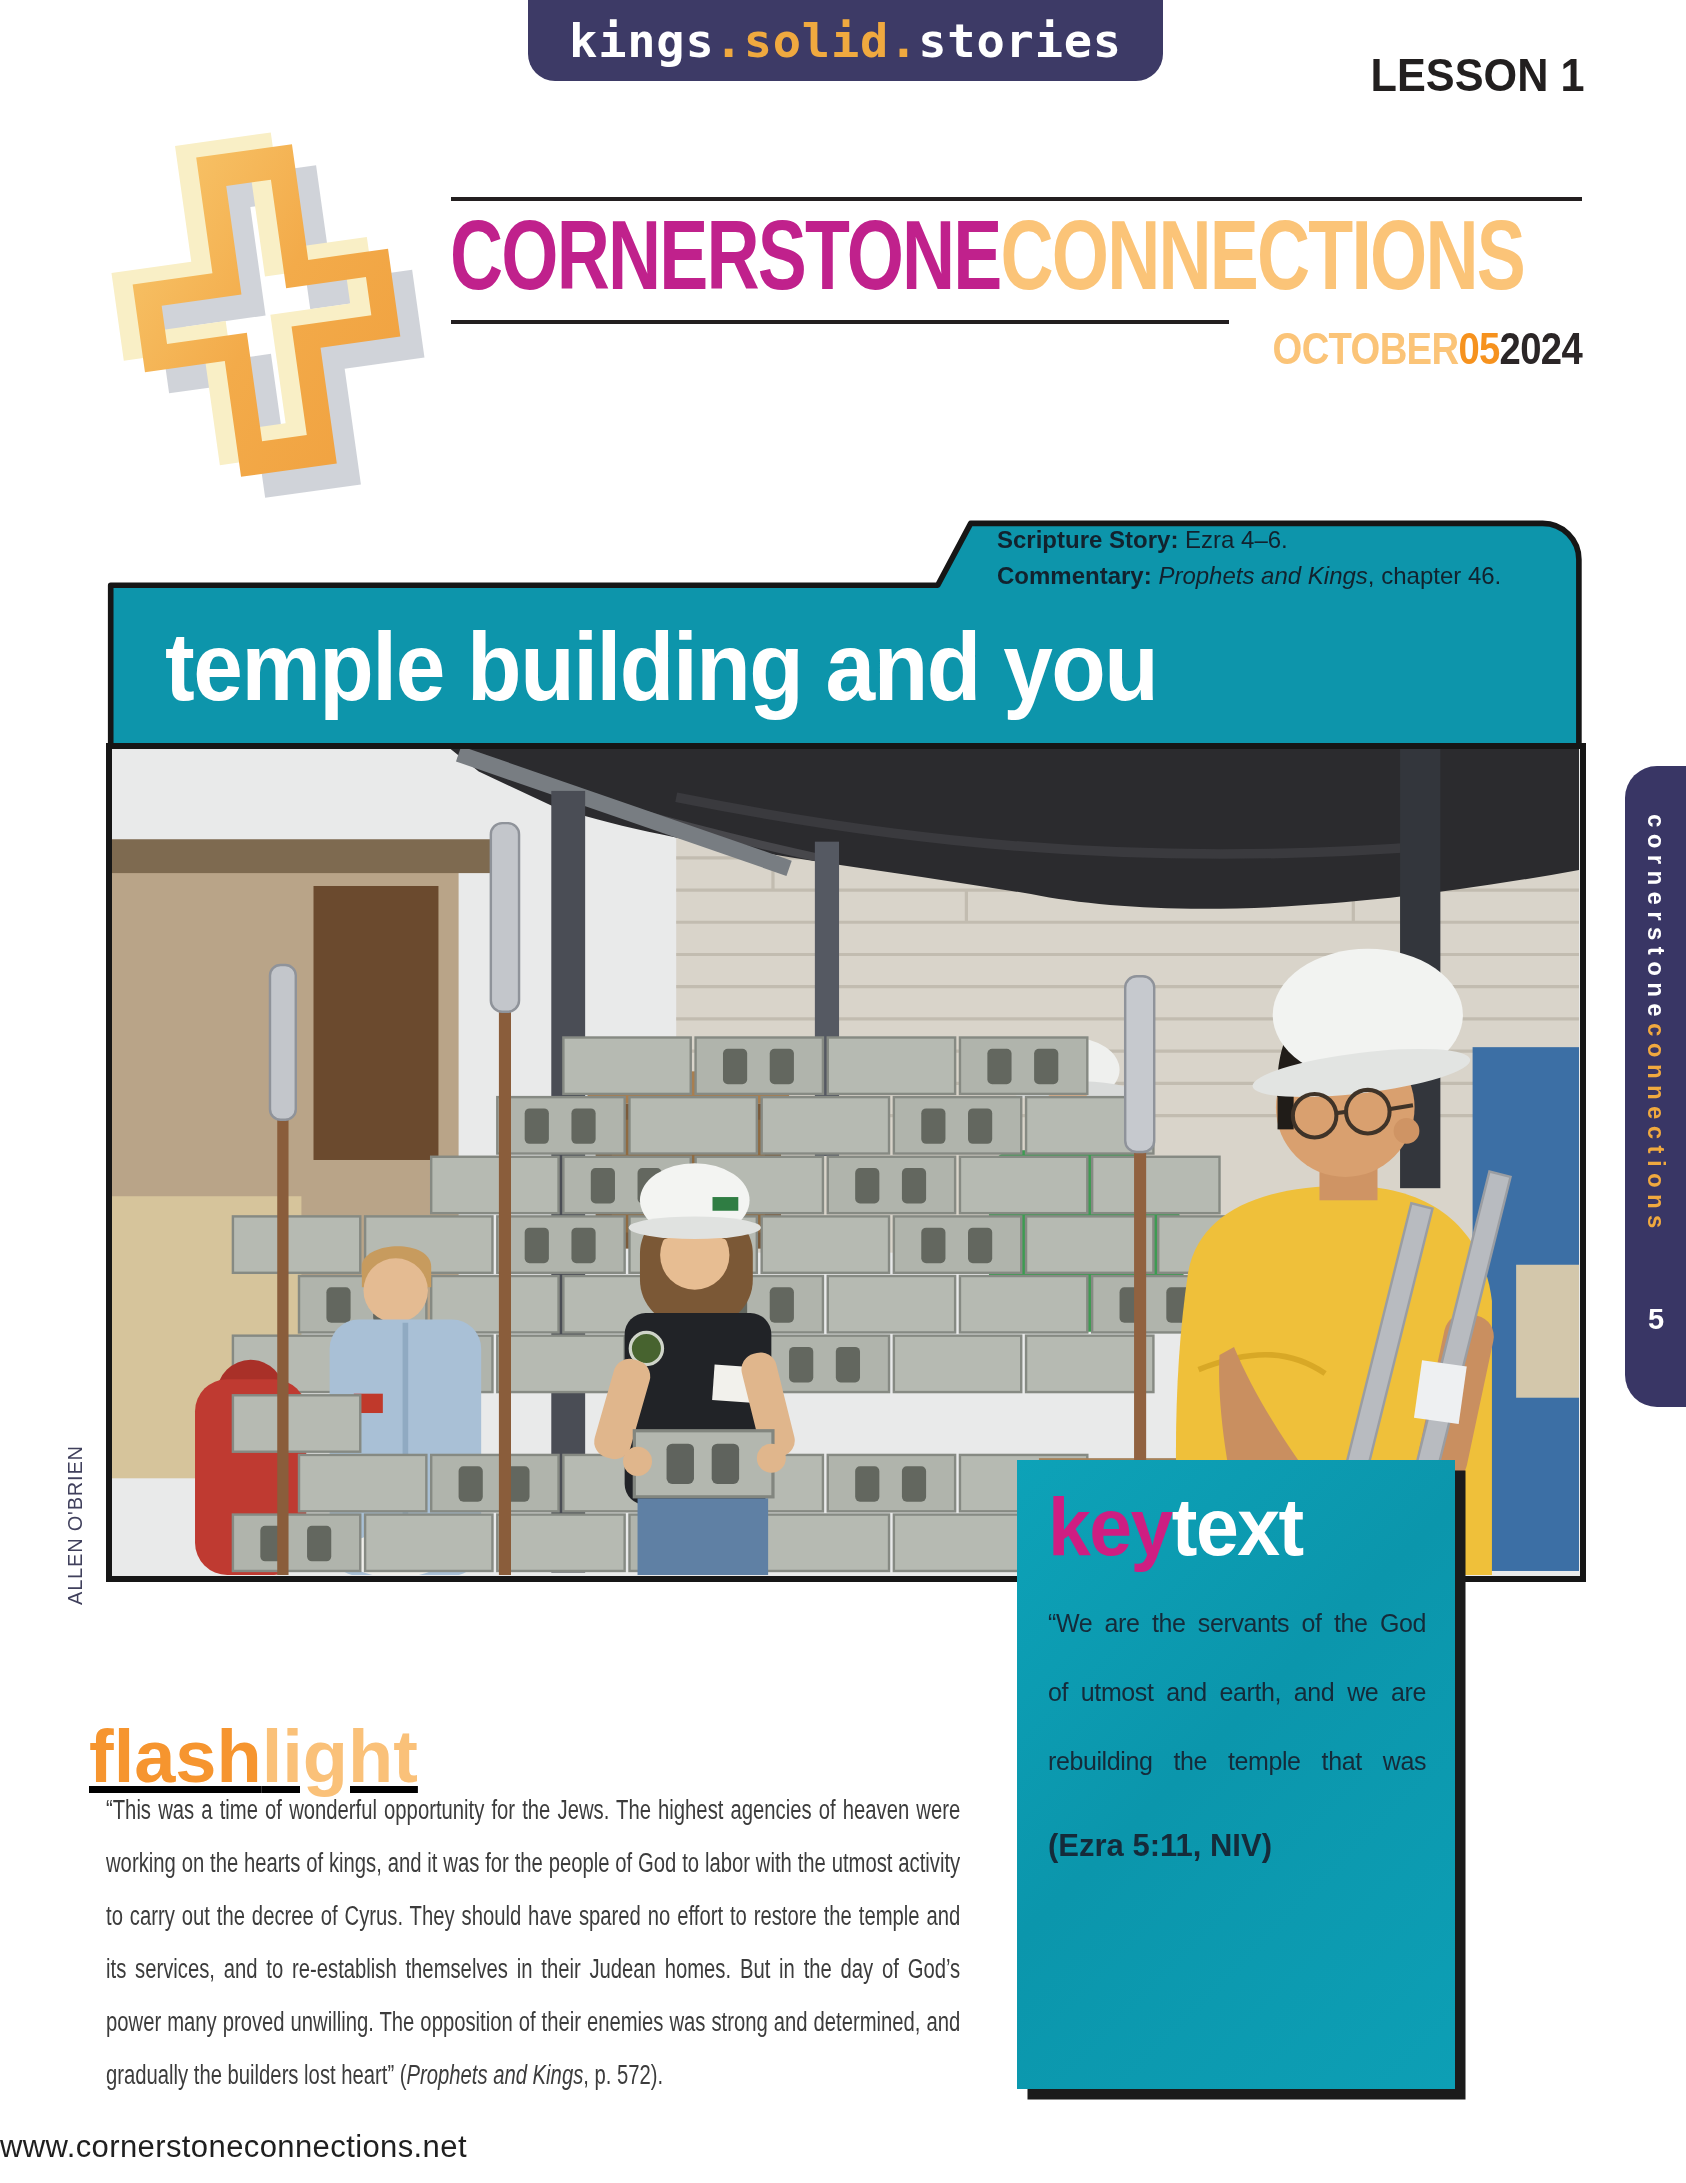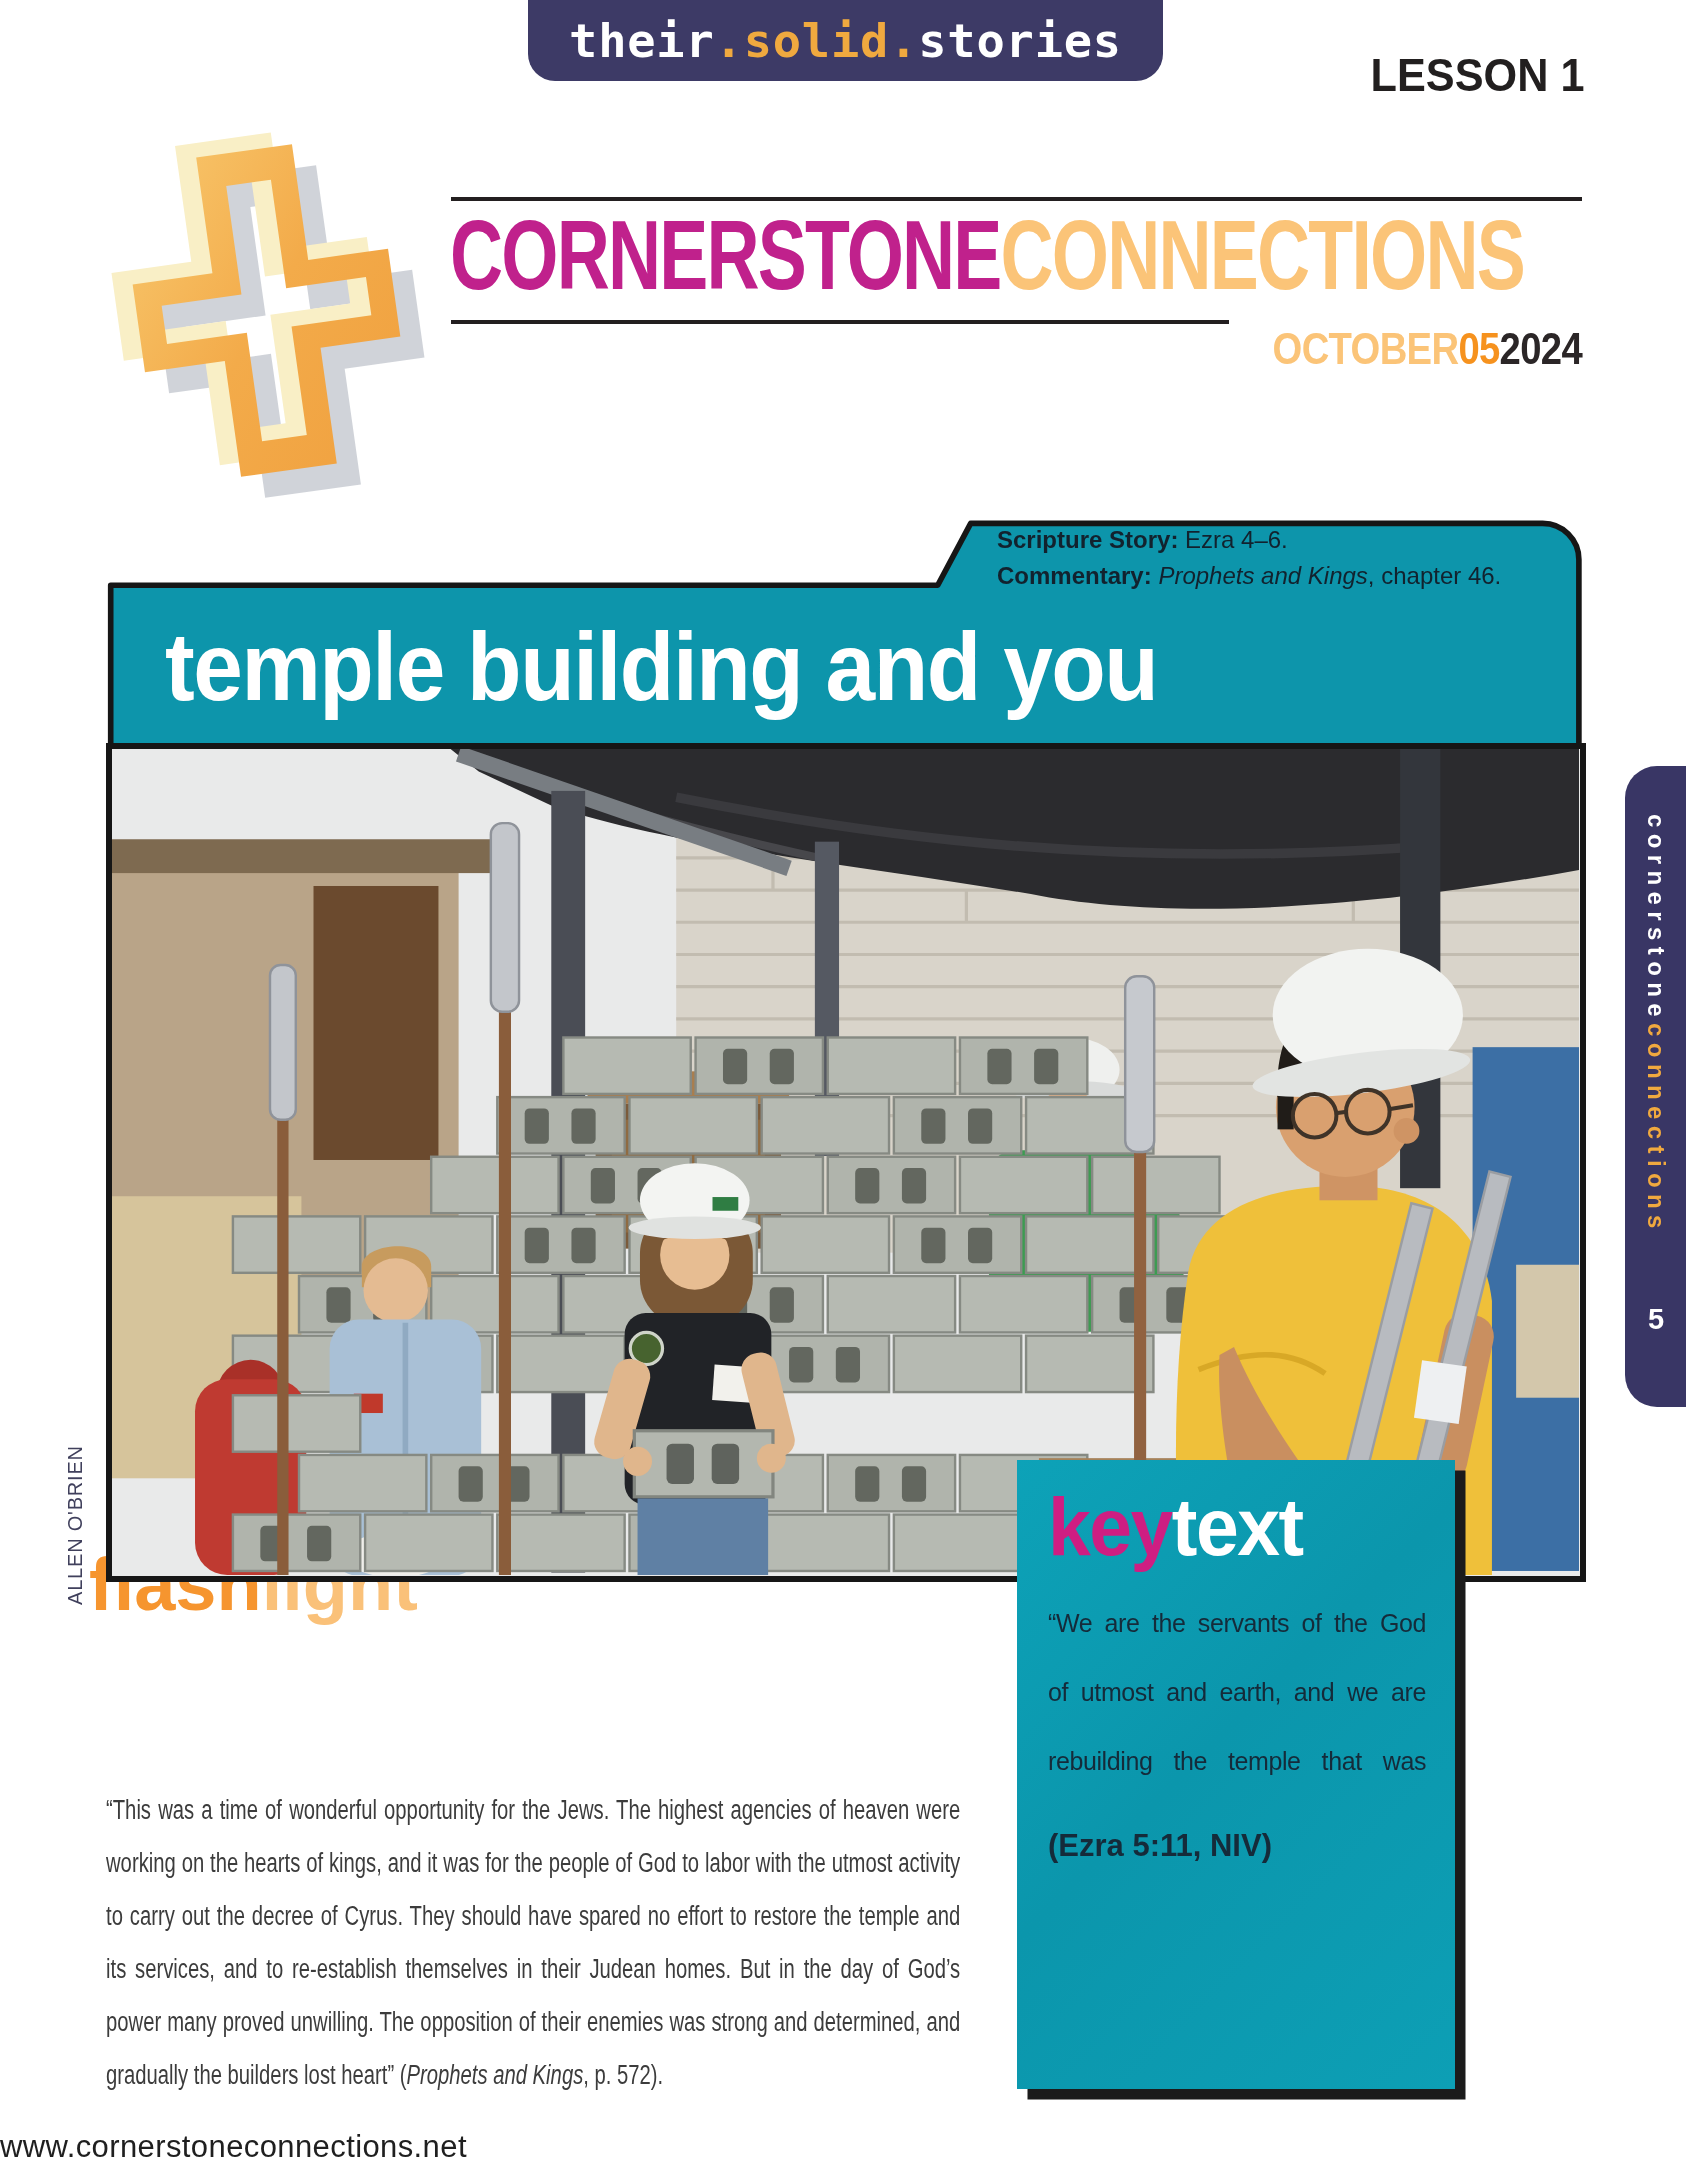--- a/index.html
+++ b/index.html
@@ -55,38 +55,38 @@
            box-shadow:10.5px 10.5px 0 #1b1b1b;}
   .keytext h2{margin:22.6px 0 0 31px;font-size:81px;line-height:89px;font-weight:bold;
               letter-spacing:-1.6px;transform:scaleX(.95);transform-origin:left top;}
   .keytext h2 .p1{color:#ce1e82;} .keytext h2 .p2{color:#ffffff;}
   .kq{margin:17.7px 29px 0 31px;color:#152b3a;font-size:25px;letter-spacing:-0.4px;}
   .kq-line{line-height:69px;text-align:justify;text-align-last:justify;}
   .kq-line.last{text-align-last:left;}
   .kref{margin:32px 29px 0 31px;color:#152b3a;font-size:31px;font-weight:bold;}
 
   
-  .flash-h{position:absolute;left:89px;top:1548px;font-size:74px;font-weight:bold;line-height:1;
-           white-space:nowrap;}
+  .flash-h{position:absolute;left:89px;top:1720px;font-size:74px;font-weight:bold;line-height:1;
+           white-space:nowrap;text-decoration:underline;}
   .flash-h .p1{color:#f6952f;} .flash-h .p2{color:#fac179;}
   .flash-p{position:absolute;left:106px;top:1757px;width:1139px;font-size:27px;line-height:53px;
            color:#3c3c3c;text-align:justify;transform:scaleX(.75);transform-origin:left top;}
   .flash-p i{font-style:italic;}
 
   
   .footer{position:absolute;left:0;top:2129px;width:1687px;font-size:31px;
           color:#1f1f1f;letter-spacing:0.4px;}
 </style>
 </head>
 <body>
 
 <div id="page">
 
   <div class="banner">
-    <span class="w">their</span>
+    <span class="w">kings</span>
       <span class="o">.</span>
       <span class="o">solid</span>
       <span class="o">.</span>
       <span class="w">stories</span>
   </div>
 
   <div class="lesson">LESSON 1</div>
 
   <svg class="crosssvg" style="position:absolute;left:77px;top:105px;" width="379" height="411" viewBox="0 0 470 510">
     <defs>

